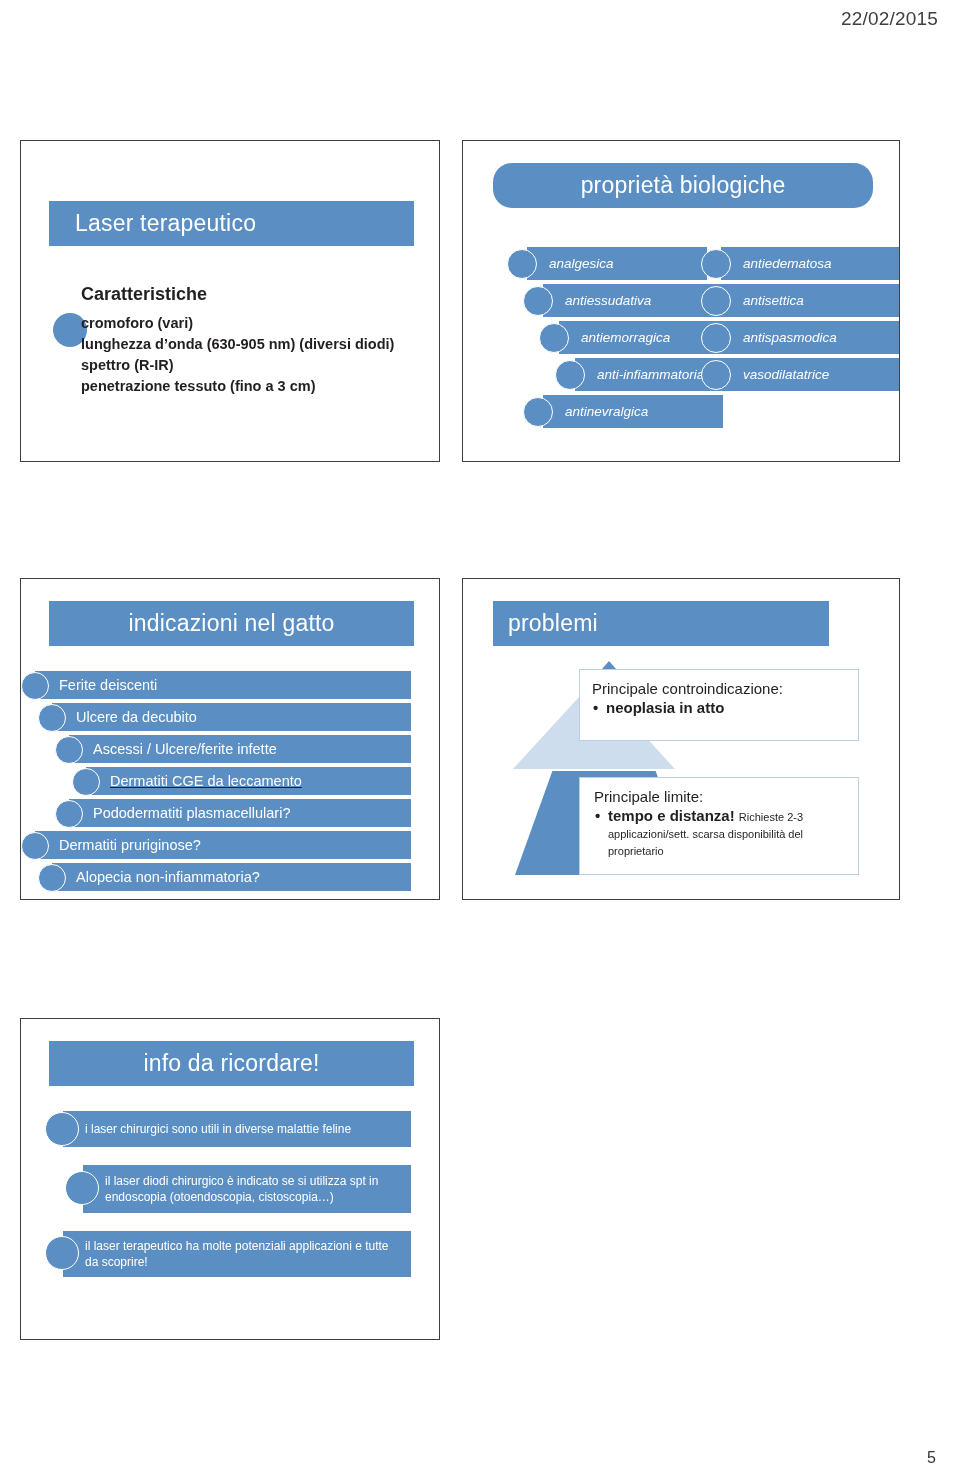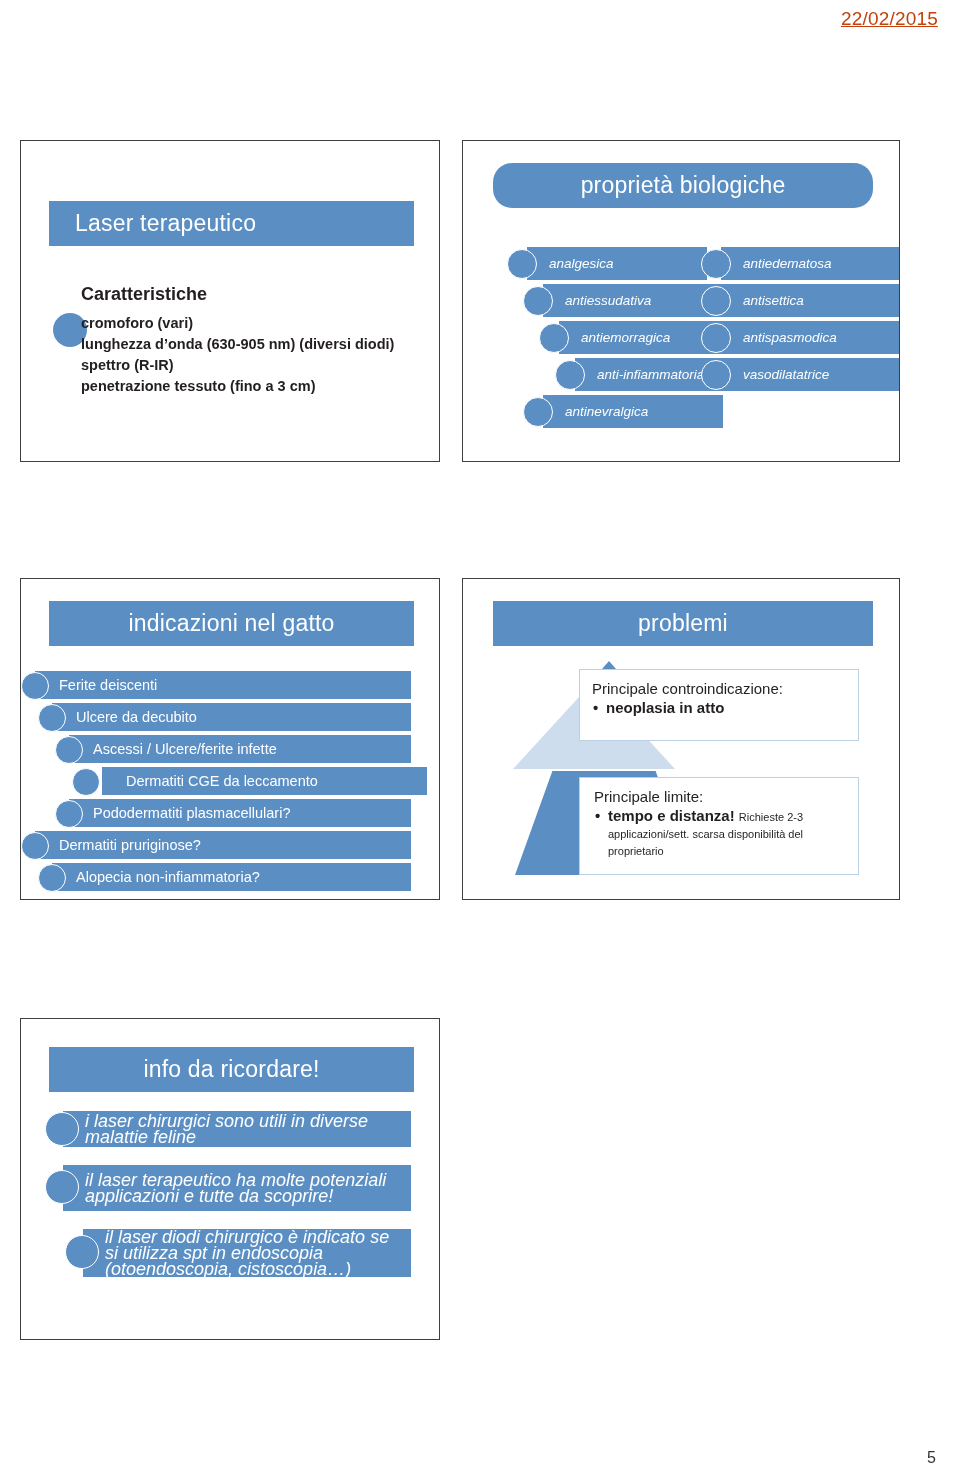--- a/index.html
+++ b/index.html
@@ -13,23 +13,22 @@
     position: relative;
     font-family: "Liberation Sans", sans-serif;
     color: #231f20;
     -webkit-font-smoothing: antialiased;
   }
   .page-date {
     position: absolute;
     top: 8px;
     right: 22px;
     font-size: 19px;
-    color: #c2410c;
+    color: #404040;
     letter-spacing: 0.2px;
-    text-decoration: underline;
   }
   .page-number {
     position: absolute;
     bottom: 16px;
     right: 24px;
     font-size: 16px;
     color: #333;
   }
 
   
@@ -166,22 +165,23 @@
     width: 28px; height: 28px;
     border-radius: 50%;
     background: #5b8fc4;
     border: 1px solid #ffffff;
     box-sizing: border-box;
   }
 
   
   #slide4 { left: 462px; top: 578px; width: 438px; height: 322px; }
   #slide4 .slide-title-bar {
-    left: 30px; top: 22px; width: 380px; height: 45px;
-    justify-content: center;
+    left: 30px; top: 22px; width: 336px; height: 45px;
+    justify-content: flex-start;
+    padding-left: 15px;
   }
   .tri {
     position: absolute;
     width: 0; height: 0;
   }
   #pyr-top {
     left: 118px; top: 82px;
     border-left: 28px solid transparent;
     border-right: 28px solid transparent;
     border-bottom: 32px solid #5b8fc4;
@@ -230,39 +230,38 @@
   }
   .prob-small {
     font-size: 11px;
     font-weight: normal;
     line-height: 13px;
   }
 
   
   #slide5 { left: 20px; top: 1018px; width: 420px; height: 322px; }
   #slide5 .slide-title-bar {
-    left: 28px; top: 28px; width: 365px; height: 45px;
+    left: 28px; top: 22px; width: 365px; height: 45px;
     justify-content: center;
   }
   #info-list { position: absolute; left: 0; top: 92px; width: 420px; }
   .info-item { position: relative; margin-bottom: 16px; }
   .info-bar {
     position: absolute;
     top: 0;
     background: #5b8fc4;
     display: flex;
     align-items: center;
     box-sizing: border-box;
     padding: 0 10px 0 22px;
   }
   .info-bar span {
     color: #ffffff;
-    font-size: 18px;
+    font-size: 12px;
     line-height: 16px;
-    font-style: italic;
   }
   .info-small { font-size: 11px; }
   .info-circ {
     position: absolute;
     width: 34px; height: 34px;
     border-radius: 50%;
     background: #5b8fc4;
     border: 1px solid #ffffff;
     box-sizing: border-box;
   }
@@ -369,21 +368,21 @@
         </div>
       <div class="ind-circ" style="left:17px;"></div>
     </div>
     <div class="ind-item">
       <div class="ind-bar" style="left:48px; width:342px;">
           <span>Ascessi / Ulcere/ferite infette</span>
         </div>
       <div class="ind-circ" style="left:34px;"></div>
     </div>
     <div class="ind-item">
-      <div class="ind-bar" style="left:81px; width:325px;">
+      <div class="ind-bar" style="left:65px; width:325px;text-decoration:underline;">
           <span>Dermatiti CGE da leccamento</span>
         </div>
       <div class="ind-circ" style="left:51px;"></div>
     </div>
     <div class="ind-item">
       <div class="ind-bar" style="left:48px; width:342px;">
           <span>Pododermatiti plasmacellulari?</span>
         </div>
       <div class="ind-circ" style="left:34px;"></div>
     </div>
@@ -428,31 +427,31 @@
 <div class="slide" id="slide5">
   <div class="slide-title-bar">
     <span class="title-text">info da ricordare!</span>
   </div>
   <div id="info-list">
     <div class="info-item" style="height:38px;">
       <div class="info-bar" style="left:42px; width:348px; height:36px;">
         <span>i laser chirurgici sono utili in diverse malattie feline</span>
       </div>
       <div class="info-circ" style="left:24px; top:1px;"></div>
-    </div>
-    <div class="info-item" style="height:48px;">
-      <div class="info-bar" style="left:42px; width:348px; height:46px;">
-        <span>il laser terapeutico ha molte potenziali applicazioni e tutte da scoprire!</span>
-      </div>
-      <div class="info-circ" style="left:24px; top:5px;"></div>
     </div>
     <div class="info-item" style="height:50px;">
       <div class="info-bar" style="left:62px; width:328px; height:48px;">
         <span>
           <span>il laser diodi chirurgico è indicato se si utilizza spt in endoscopia </span><span class="info-small">(otoendoscopia, cistoscopia…)</span>
         </span>
       </div>
       <div class="info-circ" style="left:44px; top:6px;"></div>
     </div>
+    <div class="info-item" style="height:48px;">
+      <div class="info-bar" style="left:42px; width:348px; height:46px;">
+        <span>il laser terapeutico ha molte potenziali applicazioni e tutte da scoprire!</span>
+      </div>
+      <div class="info-circ" style="left:24px; top:5px;"></div>
+    </div>
   </div>
 </div>
 
 <div class="page-number">5</div>
 
 </body></html>

